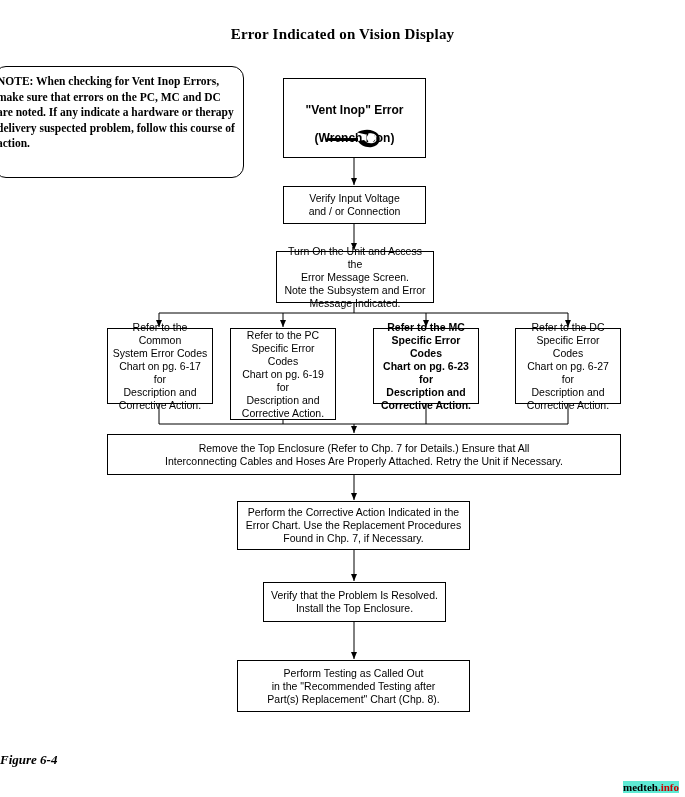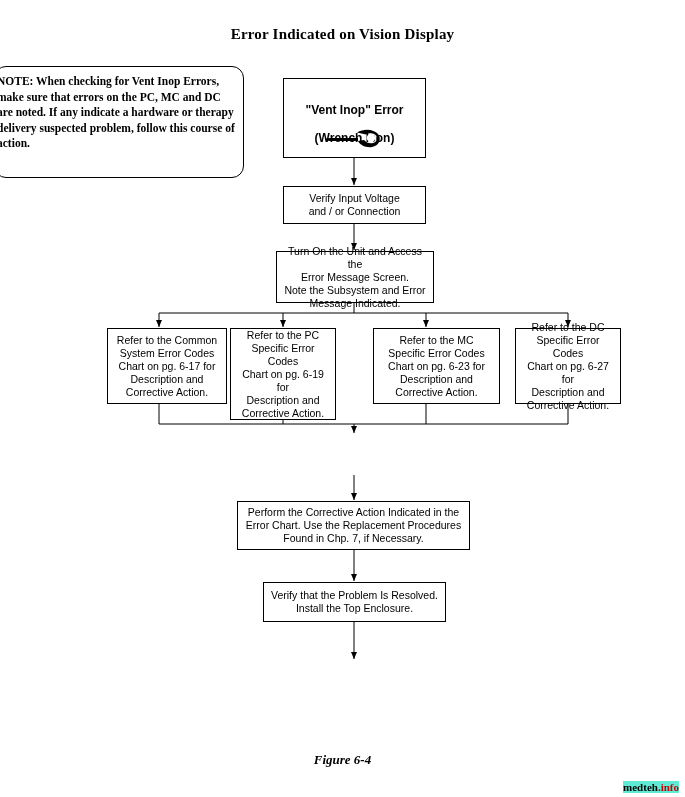--- a/index.html
+++ b/index.html
@@ -78,21 +78,21 @@
     position: absolute;
     left: 0;
     top: 0;
     width: 685px;
     height: 797px;
     pointer-events: none;
   }
   .caption {
     position: absolute;
     width: 685px;
-    text-align: center;
+    text-align: left;
     font-family: "Liberation Serif", serif;
     font-style: italic;
     font-weight: bold;
     font-size: 13px;
     line-height: 17px;
     white-space: pre-line;
   }
   .watermark {
     position: absolute;
     right: 6px;
@@ -161,49 +161,54 @@
   </div>
 
   <div class="box" style="left:276px; top:251px; width:158px; height:52px;">Turn On the Unit and Access the
 Error Message Screen.
 Note the Subsystem and Error
 Message Indicated.</div>
 
   <div class="box" style="left:283px; top:186px; width:143px; height:38px;">Verify Input Voltage
 and / or Connection</div>
 
-  <div class="box" style="left:107px; top:328px; width:120px; height:76px;">Refer to the Common
+  <div class="box" style="left:107px; top:328px; width:106px; height:76px;">Refer to the Common
 System Error Codes
 Chart on pg. 6-17 for
 Description and
 Corrective Action.</div>
   <div class="box" style="left:230px; top:328px; width:106px; height:92px;">Refer to the PC
 Specific Error Codes
 Chart on pg. 6-19 for
 Description and
 Corrective Action.</div>
-  <div class="box" style="left:373px; top:328px; width:127px; height:76px;">Refer to the MC
+  <div class="box" style="left:373px; top:328px; width:106px; height:76px;font-weight:bold;">Refer to the MC
 Specific Error Codes
 Chart on pg. 6-23 for
 Description and
 Corrective Action.</div>
   <div class="box" style="left:515px; top:328px; width:106px; height:76px;">Refer to the DC
 Specific Error Codes
 Chart on pg. 6-27 for
 Description and
 Corrective Action.</div>
 
+  <div class="box" style="left:107px; top:434px; width:514px; height:41px;">Remove the Top Enclosure (Refer to Chp. 7 for Details.)  Ensure that All
+Interconnecting Cables and Hoses Are Properly Attached.  Retry the Unit if Necessary.</div>
 
   <div class="box" style="left:237px; top:501px; width:233px; height:49px;">Perform the Corrective Action Indicated in the
 Error Chart.  Use the Replacement Procedures
 Found in Chp. 7, if Necessary.</div>
 
   <div class="box" style="left:263px; top:582px; width:183px; height:40px;">Verify that the Problem Is Resolved.
 Install the Top Enclosure.</div>
 
+  <div class="box" style="left:237px; top:660px; width:233px; height:52px;">Perform Testing as Called Out
+in the "Recommended Testing after
+Part(s) Replacement" Chart (Chp. 8).</div>
 
   <div class="caption" style="top:751px;">Figure 6-4</div>
 
   <div class="watermark">
     <span>medteh</span><span class="red">.info</span>
   </div>
 
 </div>
 
 </body></html>

